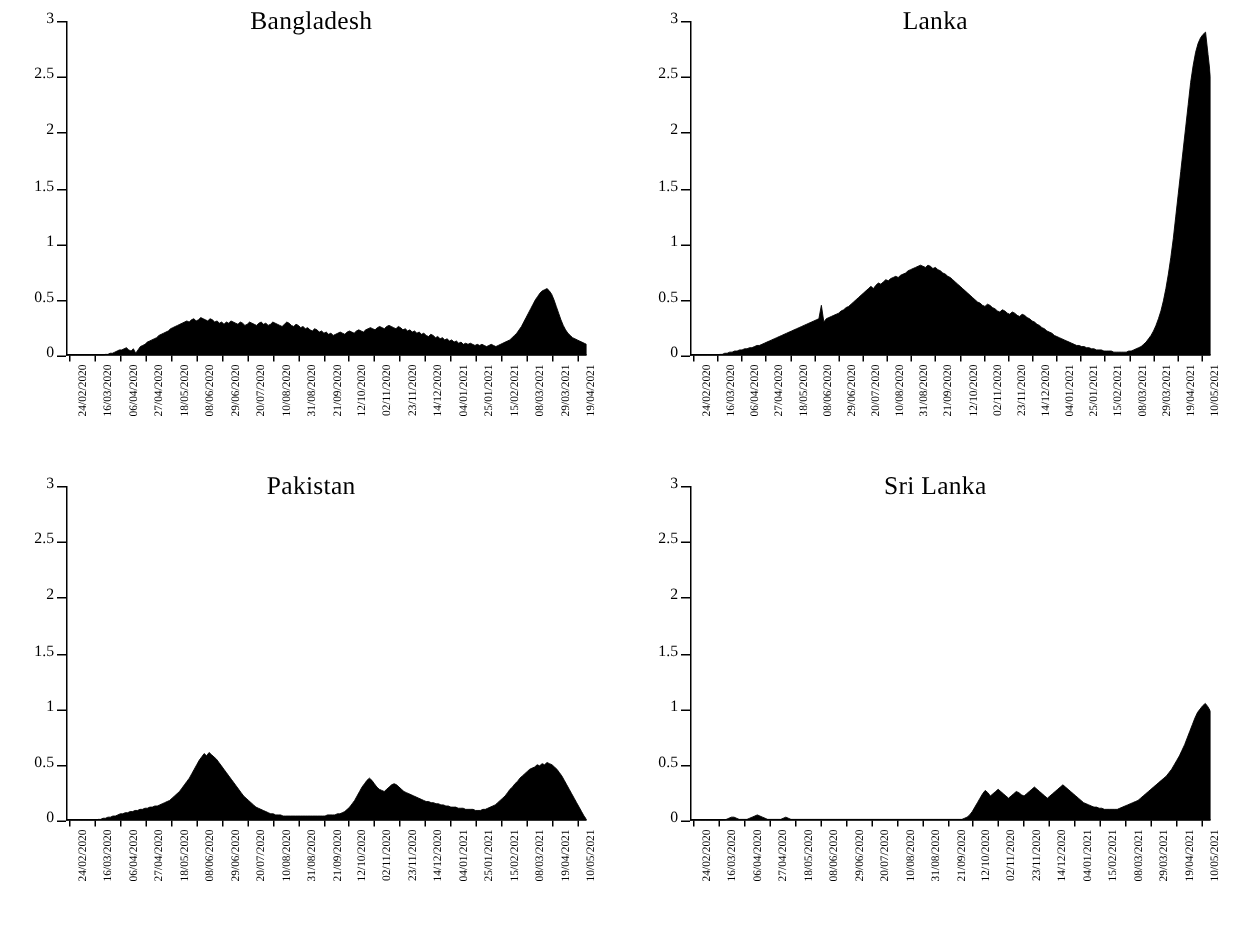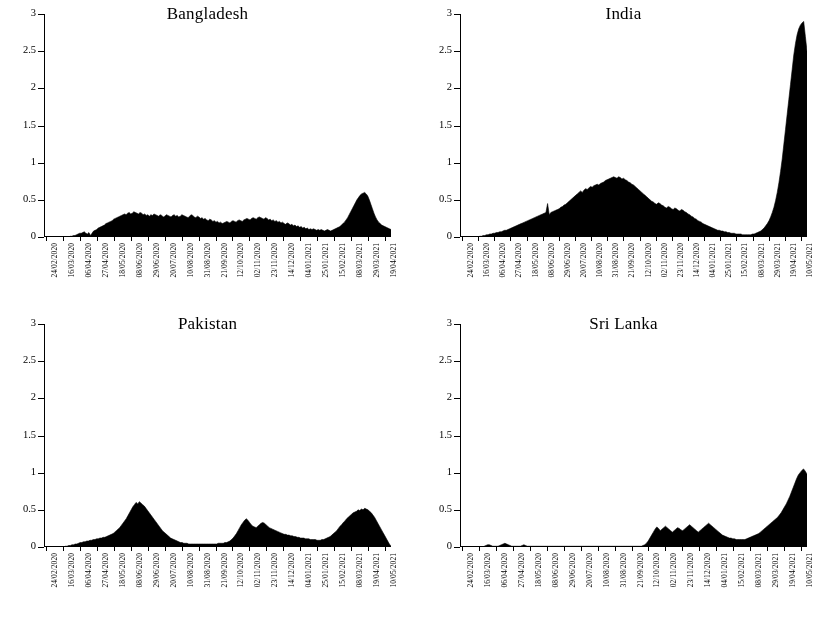--- a/index.html
+++ b/index.html
@@ -177,21 +177,21 @@
         <div class="xtick" style="left: 351.1px;"></div>
         <div class="xlabel" style="left: 355.1px;">08/03/2021</div>
         <div class="xtick" style="left: 368.05px;"></div>
         <div class="xlabel" style="left: 372.05px;">29/03/2021</div>
         <div class="xtick" style="left: 385px;"></div>
         <div class="xlabel" style="left: 389px;">19/04/2021</div>
       </div>
   </div>
 
   <div class="panel" id="panel1" style="left:416px; top:0px;">
-    <div class="panel-title">India</div>
+    <div class="panel-title">Lanka</div>
     <div class="axes">
       <div class="axis-line-y"></div>
       <div class="axis-line-x"></div>
       <svg class="series" viewBox="0 0 347 223" preserveAspectRatio="none">
           <path d="M 0 223 L 0.00 223.00 L 1.65 223.00 L 3.30 223.00 L 4.96 223.00 L 6.61 223.00 L 8.26 223.00 L 9.91 223.00 L 11.57 223.00 L 13.22 223.00 L 14.87 223.00 L 16.52 223.00 L 18.18 223.00 L 19.83 222.26 L 21.48 222.26 L 23.13 221.51 L 24.79 221.51 L 26.44 220.77 L 28.09 220.77 L 29.74 220.03 L 31.40 220.03 L 33.05 219.28 L 34.70 219.28 L 36.35 218.54 L 38.00 218.54 L 39.66 217.80 L 41.31 217.80 L 42.96 217.05 L 44.61 216.31 L 46.27 216.31 L 47.92 215.57 L 49.57 214.82 L 51.22 214.08 L 52.88 213.34 L 54.53 212.59 L 56.18 211.85 L 57.83 211.11 L 59.49 210.36 L 61.14 209.62 L 62.79 208.88 L 64.44 208.13 L 66.10 207.39 L 67.75 206.65 L 69.40 205.90 L 71.05 205.16 L 72.70 204.42 L 74.36 203.67 L 76.01 202.93 L 77.66 202.19 L 79.31 201.44 L 80.97 200.70 L 82.62 199.96 L 84.27 199.21 L 85.92 198.47 L 87.58 189.55 L 89.23 200.70 L 90.88 198.47 L 92.53 197.73 L 94.19 196.98 L 95.84 196.24 L 97.49 195.50 L 99.14 194.75 L 100.80 193.27 L 102.45 192.52 L 104.10 191.04 L 105.75 190.29 L 107.40 188.81 L 109.06 187.32 L 110.71 185.83 L 112.36 184.35 L 114.01 182.86 L 115.67 181.37 L 117.32 179.89 L 118.97 178.40 L 120.62 176.91 L 122.28 178.40 L 123.93 176.17 L 125.58 174.68 L 127.23 175.43 L 128.89 173.94 L 130.54 172.45 L 132.19 173.20 L 133.84 171.71 L 135.50 170.97 L 137.15 170.22 L 138.80 170.97 L 140.45 169.48 L 142.10 168.74 L 143.76 167.99 L 145.41 166.51 L 147.06 165.76 L 148.71 165.02 L 150.37 164.28 L 152.02 163.53 L 153.67 162.79 L 155.32 163.53 L 156.98 164.28 L 158.63 162.79 L 160.28 163.53 L 161.93 165.02 L 163.59 164.28 L 165.24 165.76 L 166.89 166.51 L 168.54 167.99 L 170.20 168.74 L 171.85 170.22 L 173.50 170.97 L 175.15 172.45 L 176.80 173.94 L 178.46 175.43 L 180.11 176.91 L 181.76 178.40 L 183.41 179.89 L 185.07 181.37 L 186.72 182.86 L 188.37 184.35 L 190.02 185.83 L 191.68 187.32 L 193.33 188.06 L 194.98 189.55 L 196.63 190.29 L 198.29 188.81 L 199.94 189.55 L 201.59 191.04 L 203.24 191.78 L 204.90 193.27 L 206.55 194.01 L 208.20 192.52 L 209.85 193.27 L 211.50 194.75 L 213.16 195.50 L 214.81 194.01 L 216.46 194.75 L 218.11 196.24 L 219.77 196.98 L 221.42 195.50 L 223.07 196.24 L 224.72 197.73 L 226.38 198.47 L 228.03 199.96 L 229.68 200.70 L 231.33 202.19 L 232.99 202.93 L 234.64 204.42 L 236.29 205.16 L 237.94 206.65 L 239.60 207.39 L 241.25 208.13 L 242.90 209.62 L 244.55 210.36 L 246.20 211.11 L 247.86 211.85 L 249.51 212.59 L 251.16 213.34 L 252.81 214.08 L 254.47 214.82 L 256.12 215.57 L 257.77 216.31 L 259.42 216.31 L 261.08 217.05 L 262.73 217.05 L 264.38 217.80 L 266.03 217.80 L 267.69 218.54 L 269.34 218.54 L 270.99 219.28 L 272.64 219.28 L 274.30 219.28 L 275.95 220.03 L 277.60 220.03 L 279.25 220.03 L 280.90 220.03 L 282.56 220.77 L 284.21 220.77 L 285.86 220.77 L 287.51 220.77 L 289.17 220.77 L 290.82 220.77 L 292.47 220.03 L 294.12 220.03 L 295.78 219.28 L 297.43 218.54 L 299.08 217.80 L 300.73 217.05 L 302.39 215.57 L 304.04 214.08 L 305.69 211.85 L 307.34 209.62 L 309.00 206.65 L 310.65 202.93 L 312.30 198.47 L 313.95 193.27 L 315.60 186.58 L 317.26 178.40 L 318.91 168.74 L 320.56 157.59 L 322.21 144.95 L 323.87 130.08 L 325.52 115.22 L 327.17 100.35 L 328.82 85.48 L 330.48 70.62 L 332.13 55.75 L 333.78 40.88 L 335.43 29.73 L 337.09 20.81 L 338.74 14.87 L 340.39 11.15 L 342.04 8.92 L 343.70 7.43 L 345.35 22.30 L 347.00 37.17 L 347 223 Z" fill="#000000" stroke="#000000" stroke-width="0.6"></path>
         </svg>
     <div class="ytick" style="top: 237px;"></div>
         <div class="ylabel-wrap" style="top: 237px;">
           <div class="ylabel">0</div>
         </div>

